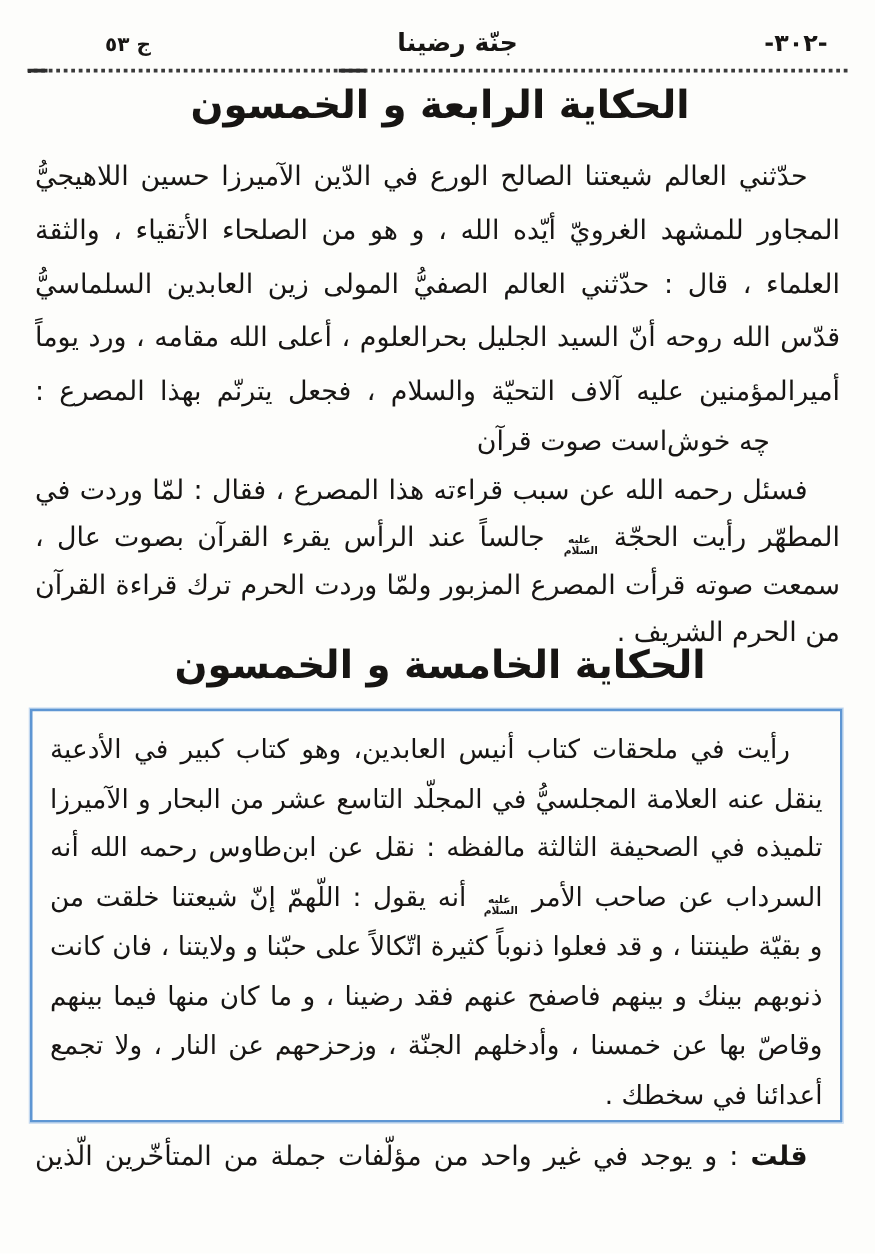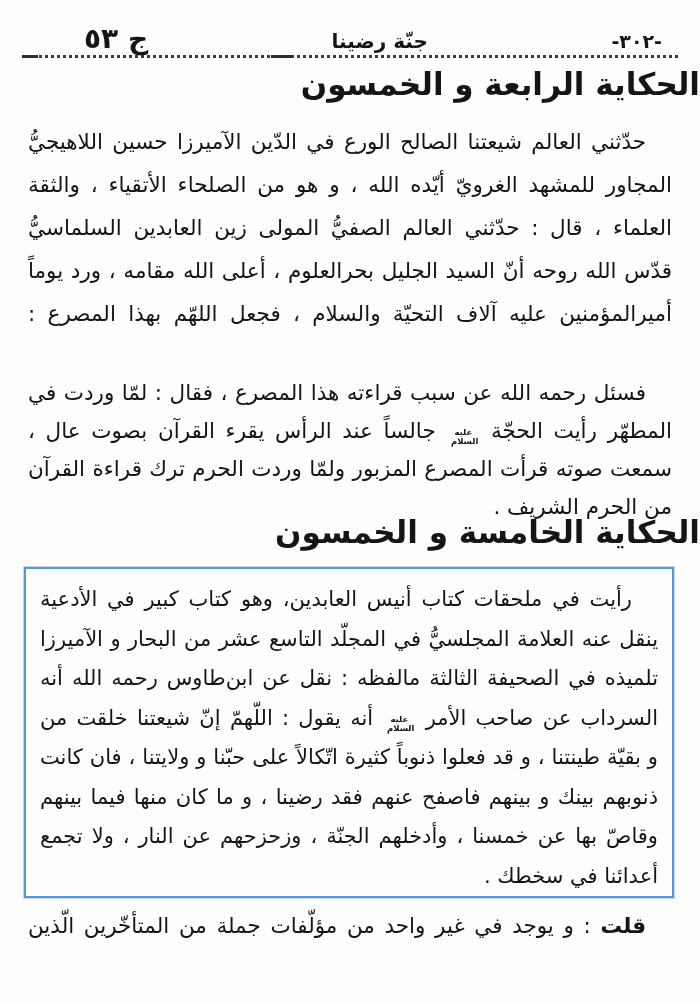--- a/index.html
+++ b/index.html
@@ -14,31 +14,32 @@
     box-sizing:border-box;
   }
   
   .header{
     position:absolute;top:22px;right:28px;left:28px;
     display:flex;justify-content:space-between;align-items:baseline;
     padding-right:10px;padding-left:56px;
     font-size:20px;font-weight:bold;
   }
   .header .page-num{font-size:19px;letter-spacing:1px;}
-  .header .volume{font-size:28px;}
+  .header .volume{font-size:16px;}
   .rule{
     position:absolute;top:55px;right:22px;left:22px;height:0;
     border-top:3px dotted #3b3b3b;
   }
   .rule .dash{position:absolute;top:-3px;height:3px;background:#2c2c2c;}
   .dash-left{left:0;width:16px;}
   .dash-mid{left:38%;width:22px;}
   
   .story-heading{
     position:absolute;right:0;left:4px;
+    text-align:center;
     font-size:31px;font-weight:bold;
     letter-spacing:0;
   }
   .h54{top:66px;}
   .h55{top:514px;}
   
   .textblock{position:absolute;right:28px;left:28px;font-size:21.5px;}
   .line{
     line-height:43px;
     text-align:justify;text-align-last:justify;
@@ -96,24 +97,25 @@
     <span class="dash dash-mid"></span>
   </div>
 
   <div class="story-heading h54">الحكاية الرابعة و الخمسون</div>
 
   <div class="textblock p1">
     <div class="line j indent">حدّثني العالم شيعتنا الصالح الورع في الدّين الآميرزا حسين اللاهيجيُّ</div>
     <div class="line j">المجاور للمشهد الغرويّ أيّده الله ، و هو من الصلحاء الأتقياء ، والثقة الثبت عند</div>
     <div class="line j">العلماء ، قال : حدّثني العالم الصفيُّ المولى زين العابدين السلماسيُّ المتقدّم ذكره</div>
     <div class="line j">قدّس الله روحه أنّ السيد الجليل بحرالعلوم ، أعلى الله مقامه ، ورد يوماً في حرم</div>
-    <div class="line j">أميرالمؤمنين عليه آلاف التحيّة والسلام ، فجعل اللهّم بهذا المصرع :</div>
+    <div class="line j">أميرالمؤمنين عليه آلاف التحيّة والسلام ، فجعل يترنّم بهذا المصرع :</div>
   </div>
 
   <div class="verse">
+    <span class="hemistich-right">چه خوش‌است صوت قرآن</span>
   </div>
 
   <div class="textblock p2">
     <div class="line j indent">فسئل رحمه الله عن سبب قراءته هذا المصرع ، فقال : لمّا وردت في الحرم</div>
     <div class="line j">
       <span>المطهّر رأيت الحجّة</span>
       <span class="seal">عليه السلام</span>
       <span>جالساً عند الرأس يقرء القرآن بصوت عال ، فلمّا</span>
     </div>
     <div class="line j">سمعت صوته قرأت المصرع المزبور ولمّا وردت الحرم ترك قراءة القرآن ، وخرج</div>

